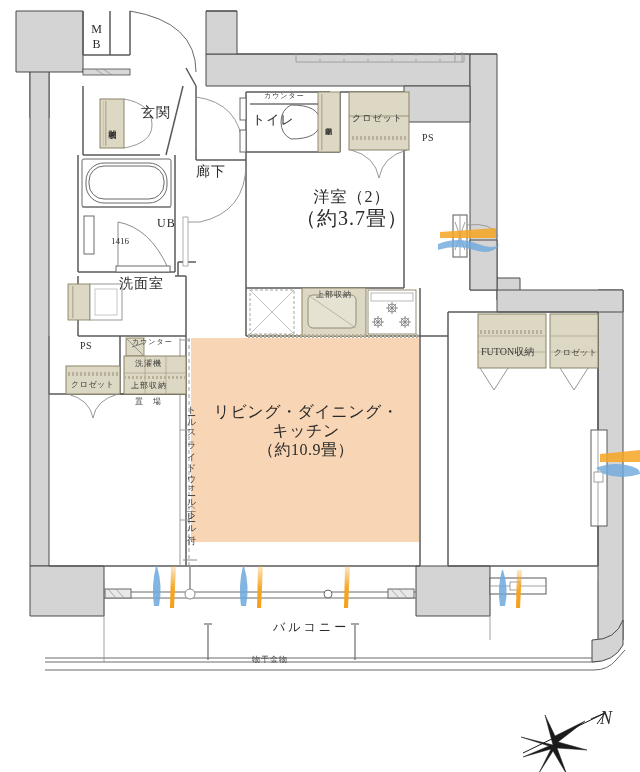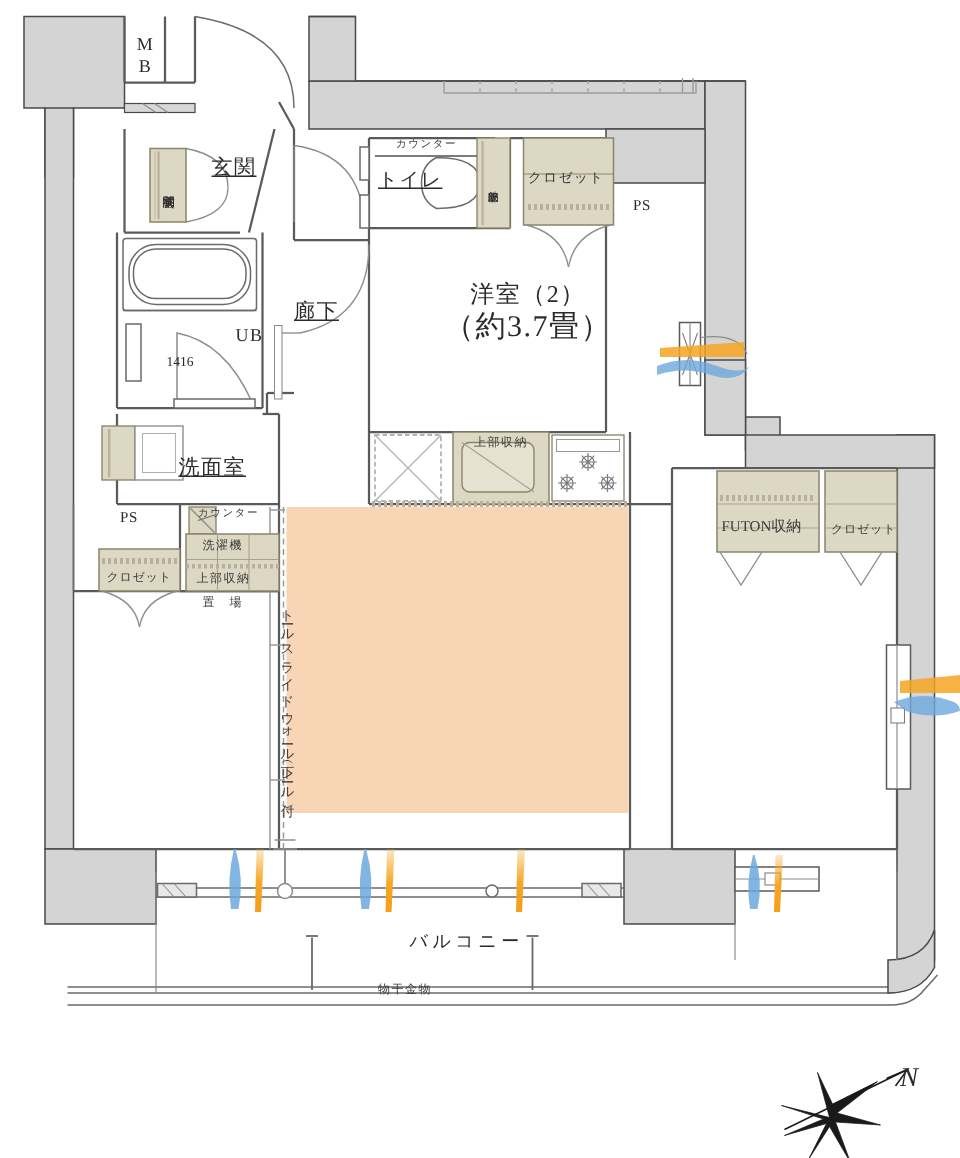--- a/index.html
+++ b/index.html
@@ -15,21 +15,21 @@
     color:#2b2b2b;
     font-family:"Liberation Serif","DejaVu Serif",serif;
     white-space:nowrap;
     line-height:1.18;
     text-align:center;
     pointer-events:none;
   }
   .lbl.room{font-size:16px;letter-spacing:1px;}
   .lbl.room .sz{display:block;font-size:20px;}
   .lbl.ldk{font-size:16px;letter-spacing:0.5px;}
-  .lbl.mid{font-size:14px;letter-spacing:1px;text-decoration:underline;}
+  .lbl.mid{font-size:14px;letter-spacing:1px;}
   .lbl.small{font-size:9px;letter-spacing:0.2px;color:#3a3a3a;}
   .lbl.tiny{font-size:7px;letter-spacing:0px;color:#3a3a3a;}
   .lbl.vert{
     writing-mode:vertical-rl;text-orientation:upright;
     font-size:9px;letter-spacing:1px;
   }
   .lbl.vert2{
     writing-mode:vertical-rl;text-orientation:upright;
     font-size:8px;letter-spacing:0px;
   }
@@ -414,56 +414,61 @@
 
   <div class="lbl mb" style="left:86px;top:22px;width:22px;">
     <span>M</span><br>
     <span>B</span>
   </div>
 
   <div class="lbl mid" style="left:141px;top:105px;">玄関</div>
 
   <div class="lbl vert2" style="left:107px;top:101px;height:46px;">玄関収納</div>
 
-  <div class="lbl mid" style="left:196px;top:164px;margin-top:37px;">廊下</div>
+  <div class="lbl mid" style="left:196px;top:164px;">廊下</div>
 
   <div class="lbl mid" style="left:252px;top:112px;font-size:13px;">トイレ</div>
 
   <div class="lbl tiny" style="left:264px;top:92px;letter-spacing:1px;">カウンター</div>
 
   <div class="lbl vert2" style="left:324px;top:100px;height:44px;font-size:7px;">上部収納</div>
 
   <div class="lbl small" style="left:352px;top:113px;letter-spacing:1px;">クロゼット</div>
 
   <div class="lbl ps" style="left:422px;top:132px;">PS</div>
 
   <div class="lbl room" style="left:296px;top:188px;">
     <span>洋室（2）</span>
     <span class="sz">（約3.7畳）</span>
   </div>
 
   <div class="lbl ub" style="left:110px;top:216px;">UB</div>
   <div class="lbl ubnum" style="left:111px;top:236px;">1416</div>
 
-  <div class="lbl mid" style="left:119px;top:305px;text-align:center;">洗面室</div>
+  <div class="lbl mid" style="left:119px;top:276px;text-align:center;">洗面室</div>
 
   <div class="lbl ps" style="left:80px;top:340px;">PS</div>
 
   <div class="lbl tiny" style="left:132px;top:338px;letter-spacing:1px;">カウンター</div>
 
   <div class="lbl tiny" style="left:135px;top:359px;letter-spacing:1px;font-size:8px;">洗濯機</div>
   <div class="lbl tiny" style="left:135px;top:369px;letter-spacing:1px;font-size:8px;margin-top:28px;">置　場</div>
   <div class="lbl tiny" style="left:131px;top:381px;letter-spacing:1px;font-size:8px;">上部収納</div>
 
   <div class="lbl small" style="left:71px;top:380px;letter-spacing:0.5px;font-size:8px;">クロゼット</div>
 
   <div class="lbl tiny" style="left:316px;top:290px;letter-spacing:1px;font-size:8px;">上部収納</div>
 
   <div class="lbl vert" style="left:186px;top:370px;height:190px;color:#3a3a3a;">トールスライドウォール（下レール付）</div>
 
+  <div class="lbl ldk" style="left:211px;top:403px;width:190px;">
+    <span>リビング・ダイニング・</span><br>
+    <span>キッチン</span><br>
+    <span>（約10.9畳）</span>
+  </div>
 
 
   <div class="lbl small" style="left:481px;top:346px;letter-spacing:0px;font-size:10px;">FUTON収納</div>
 
   <div class="lbl small" style="left:554px;top:348px;letter-spacing:0.5px;font-size:8px;">クロゼット</div>
 
 
   <div class="lbl balcony" style="left:273px;top:620px;">バルコニー</div>
 
   <div class="lbl tiny" style="left:252px;top:655px;letter-spacing:1px;font-size:8px;">物干金物</div>

